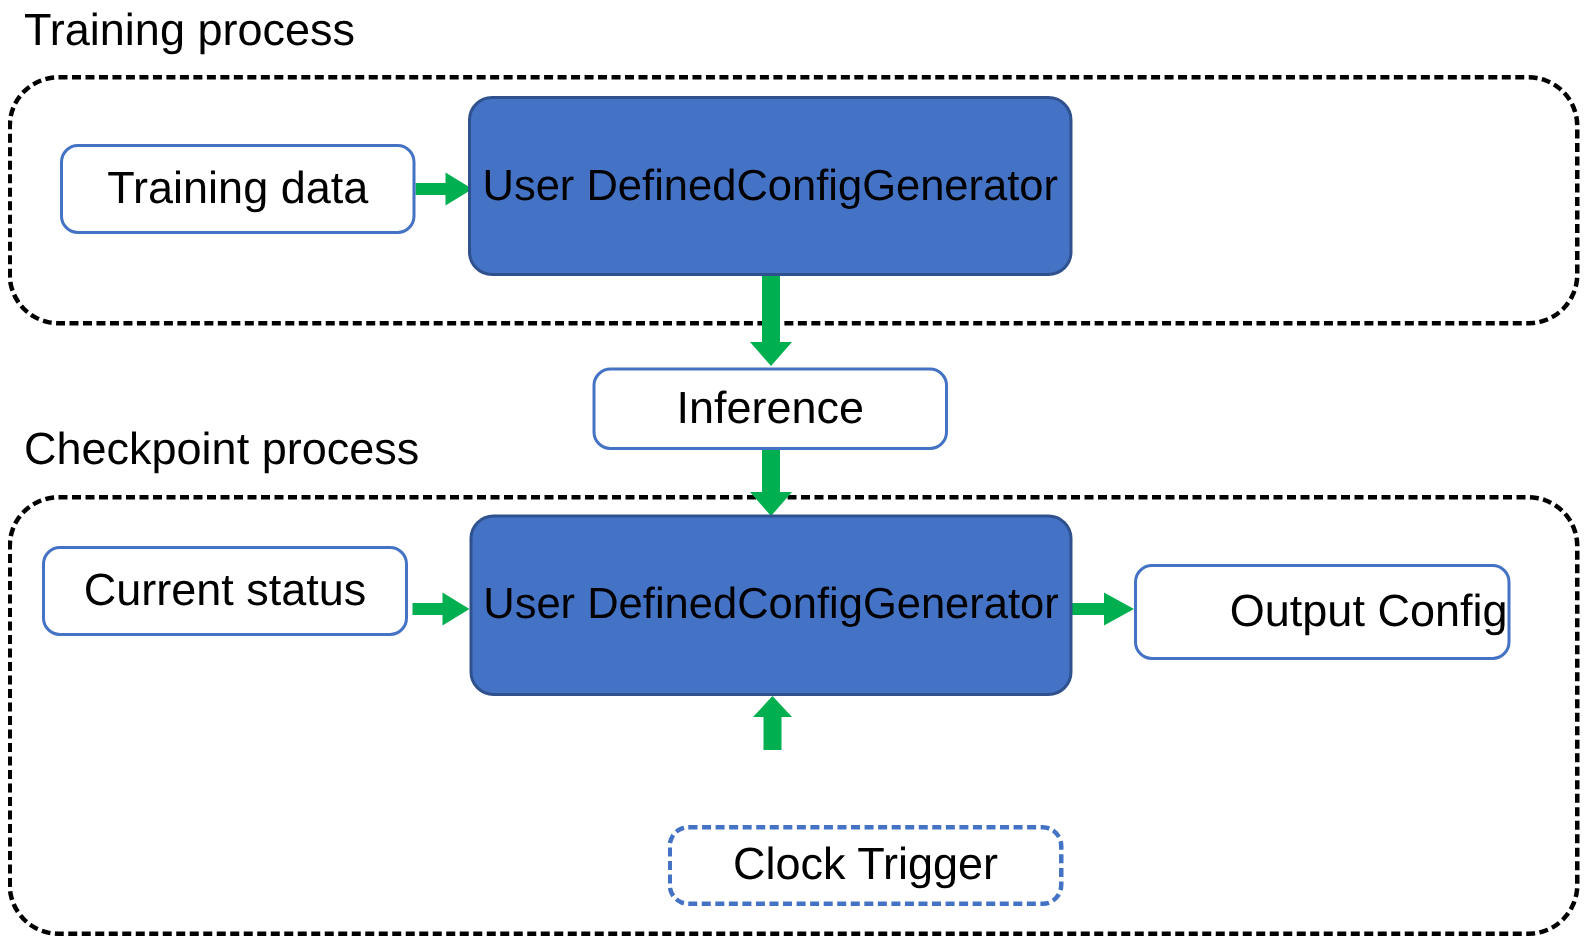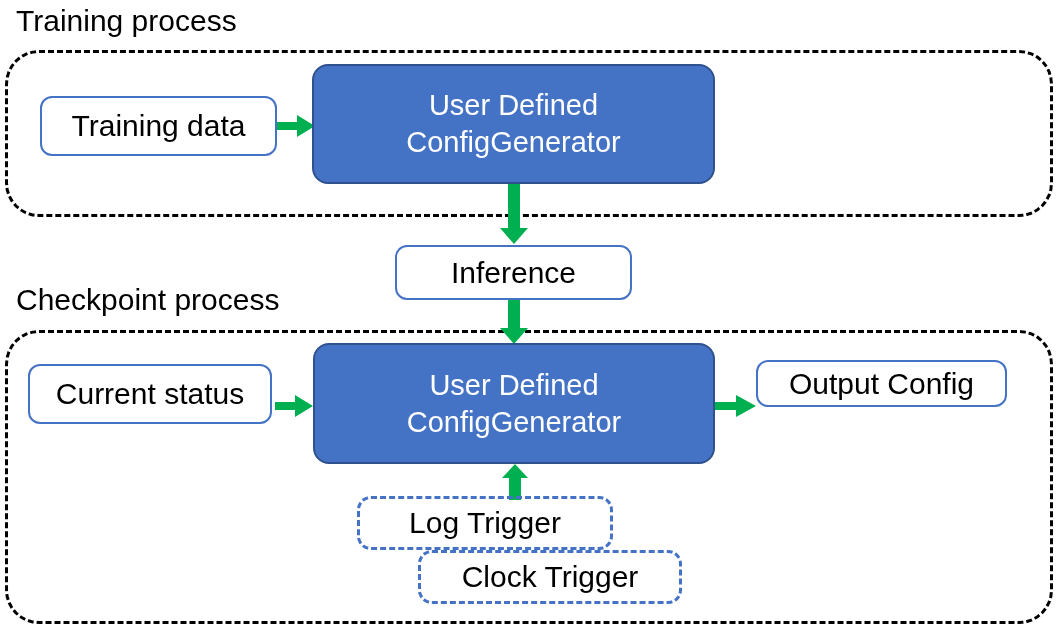--- a/index.html
+++ b/index.html
@@ -52,25 +52,24 @@
     border: 2px solid #4472C4;
     color: #000000;
     font-size: 30px;
     line-height: 34px;
   }
 
   
   .node-blue {
     border: 2px solid #2F528F;
     background: #4472C4;
-    color: #ffffff;
+    color: #000000;
     font-size: 29px;
     line-height: 37px;
     border-radius: 16px;
-    flex-direction: column;
   }
 
   
   .node-trigger {
     border: 3px dashed #4472C4;
     background: transparent;
     color: #000000;
     font-size: 30px;
     line-height: 34px;
     border-radius: 14px;
@@ -147,31 +146,28 @@
     <span>User Defined</span>
     <span>ConfigGenerator</span>
   </div>
 
   <div class="arrow layer-arrow" style="left:714px; top:390px; width:44px; height:32px;">
     <svg width="44" height="32" viewBox="0 0 44 32">
       <path d="M0,12 L22,12 L22,5 L42,16 L22,27 L22,20 L0,20 Z" fill="#00B050"></path>
     </svg>
   </div>
 
-  <div class="node node-plain layer-node" style="left:756px; top:360px; width:251px; height:47px;">
+  <div class="node node-plain layer-node" style="left:756px; top:376px; width:251px; height:64px;justify-content:flex-end;">
     <span>Output Config</span>
   </div>
 
   <div class="arrow layer-arrow" style="left:500px; top:464px; width:30px; height:36px;">
     <svg width="30" height="36" viewBox="0 0 30 36">
       <path d="M9,36 L21,36 L21,14 L28,14 L15,0 L2,14 L9,14 Z" fill="#00B050"></path>
     </svg>
   </div>
 
-  <div class="node node-trigger layer-node" style="left:357px; top:496px; width:256px; height:54px; z-index:3;">
-    <span>Log Trigger</span>
-  </div>
 
-  <div class="node node-trigger layer-node" style="left:418px; top:550px; width:264px; height:54px; z-index:4;">
+  <div class="node node-trigger layer-node" style="left:445px; top:550px; width:264px; height:54px; z-index:4;">
     <span>Clock Trigger</span>
   </div>
 
 </div>
 
 </body></html>

